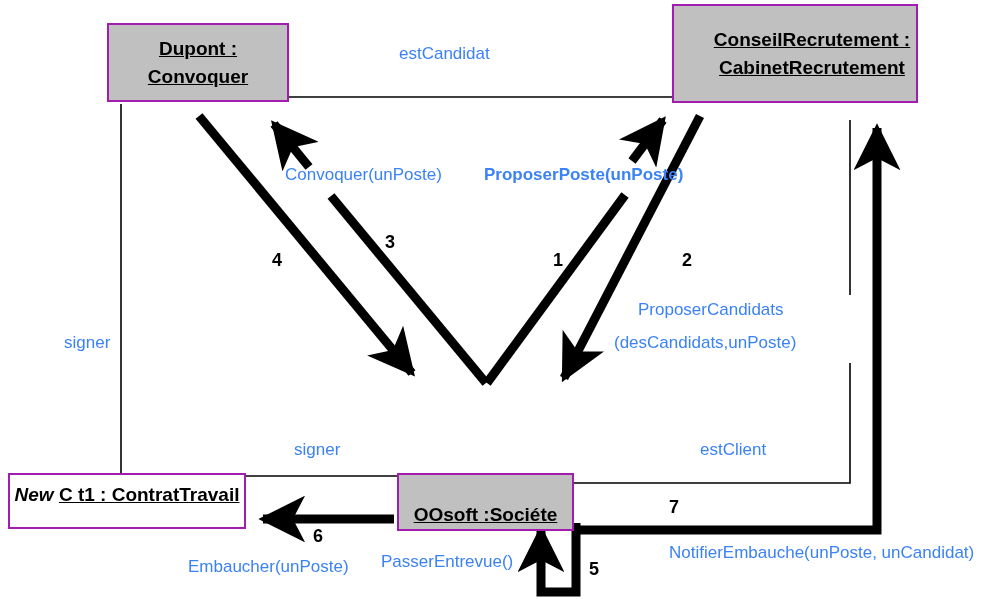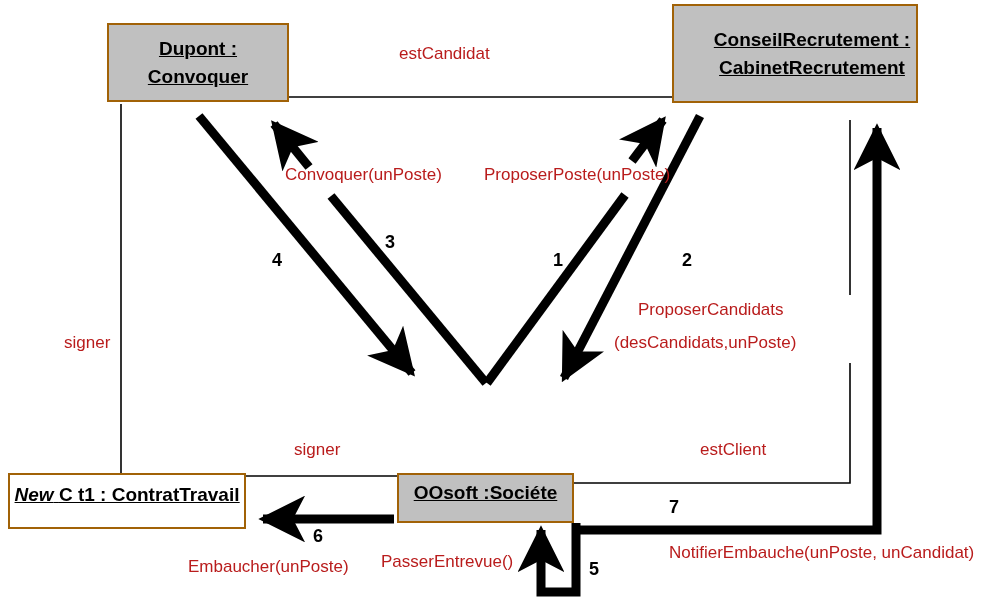--- a/index.html
+++ b/index.html
@@ -19,36 +19,36 @@
     position: absolute;
     left: 0;
     top: 0;
     width: 987px;
     height: 599px;
     pointer-events: none;
   }
   .obj-box {
     position: absolute;
     box-sizing: border-box;
-    border: 2px solid #a16207;
+    border: 2px solid #a21caf;
     display: flex;
     flex-direction: column;
     align-items: center;
     justify-content: center;
     text-align: center;
     font-weight: bold;
     color: #000000;
     line-height: 1.45;
   }
   .obj-box.shaded { background: #c0c0c0; }
   .obj-box.plain  { background: #ffffff; }
   .obj-line { text-decoration: underline; white-space: nowrap; }
   .lbl {
     position: absolute;
-    color: #b91c1c;
+    color: #3b82f6;
     white-space: nowrap;
     font-size: 17px;
     font-family: "Liberation Sans", sans-serif;
   }
   .seqnum {
     position: absolute;
     color: #000000;
     font-weight: bold;
     font-size: 18px;
     white-space: nowrap;
@@ -103,36 +103,36 @@
   <div class="obj-box shaded" style="left:107px; top:23px; width:182px; height:79px; font-size:19px;">
     <span class="obj-line">Dupont :</span>
     <span class="obj-line">Convoquer</span>
   </div>
 
   <div class="obj-box shaded" style="left:672px; top:4px; width:246px; height:99px; font-size:19px;padding-left:34px;">
     <span class="obj-line">ConseilRecrutement :</span>
     <span class="obj-line">CabinetRecrutement</span>
   </div>
 
-  <div class="obj-box plain" style="left:8px; top:473px; width:238px; height:56px; font-size:19px; justify-content:flex-start; padding-top:6px;text-decoration:underline;">
+  <div class="obj-box plain" style="left:8px; top:473px; width:238px; height:56px; font-size:19px; justify-content:flex-start; padding-top:6px;">
     <span>
       <span class="italic no-ul">New</span><span class="no-ul"> </span><span class="obj-line">C t1 : ContratTravail</span>
     </span>
   </div>
 
-  <div class="obj-box shaded" style="left:397px; top:473px; width:177px; height:50px; font-size:19px; justify-content:flex-start; padding-top:4px;">
+  <div class="obj-box shaded" style="left:397px; top:473px; width:177px; height:58px; font-size:19px; justify-content:flex-end; padding-top:4px;">
     <span class="obj-line">OOsoft :Sociéte</span>
   </div>
 
   <div class="lbl" style="left:399px; top:44px;">estCandidat</div>
   <div class="lbl" style="left:64px; top:333px;">signer</div>
   <div class="lbl" style="left:294px; top:440px;">signer</div>
   <div class="lbl" style="left:700px; top:440px;">estClient</div>
 
-  <div class="lbl" style="left:484px; top:165px;">ProposerPoste(unPoste)</div>
+  <div class="lbl" style="left:484px; top:165px;font-weight:bold;">ProposerPoste(unPoste)</div>
   <div class="lbl" style="left:638px; top:300px;">ProposerCandidats</div>
   <div class="lbl" style="left:614px; top:333px;">(desCandidats,unPoste)</div>
   <div class="lbl" style="left:285px; top:165px;">Convoquer(unPoste)</div>
   <div class="lbl" style="left:381px; top:552px;">PasserEntrevue()</div>
   <div class="lbl" style="left:188px; top:557px;">Embaucher(unPoste)</div>
   <div class="lbl" style="left:669px; top:543px;">NotifierEmbauche(unPoste, unCandidat)</div>
 
   <div class="seqnum" style="left:553px; top:250px;">1</div>
   <div class="seqnum" style="left:682px; top:250px;">2</div>
   <div class="seqnum" style="left:385px; top:232px;">3</div>

